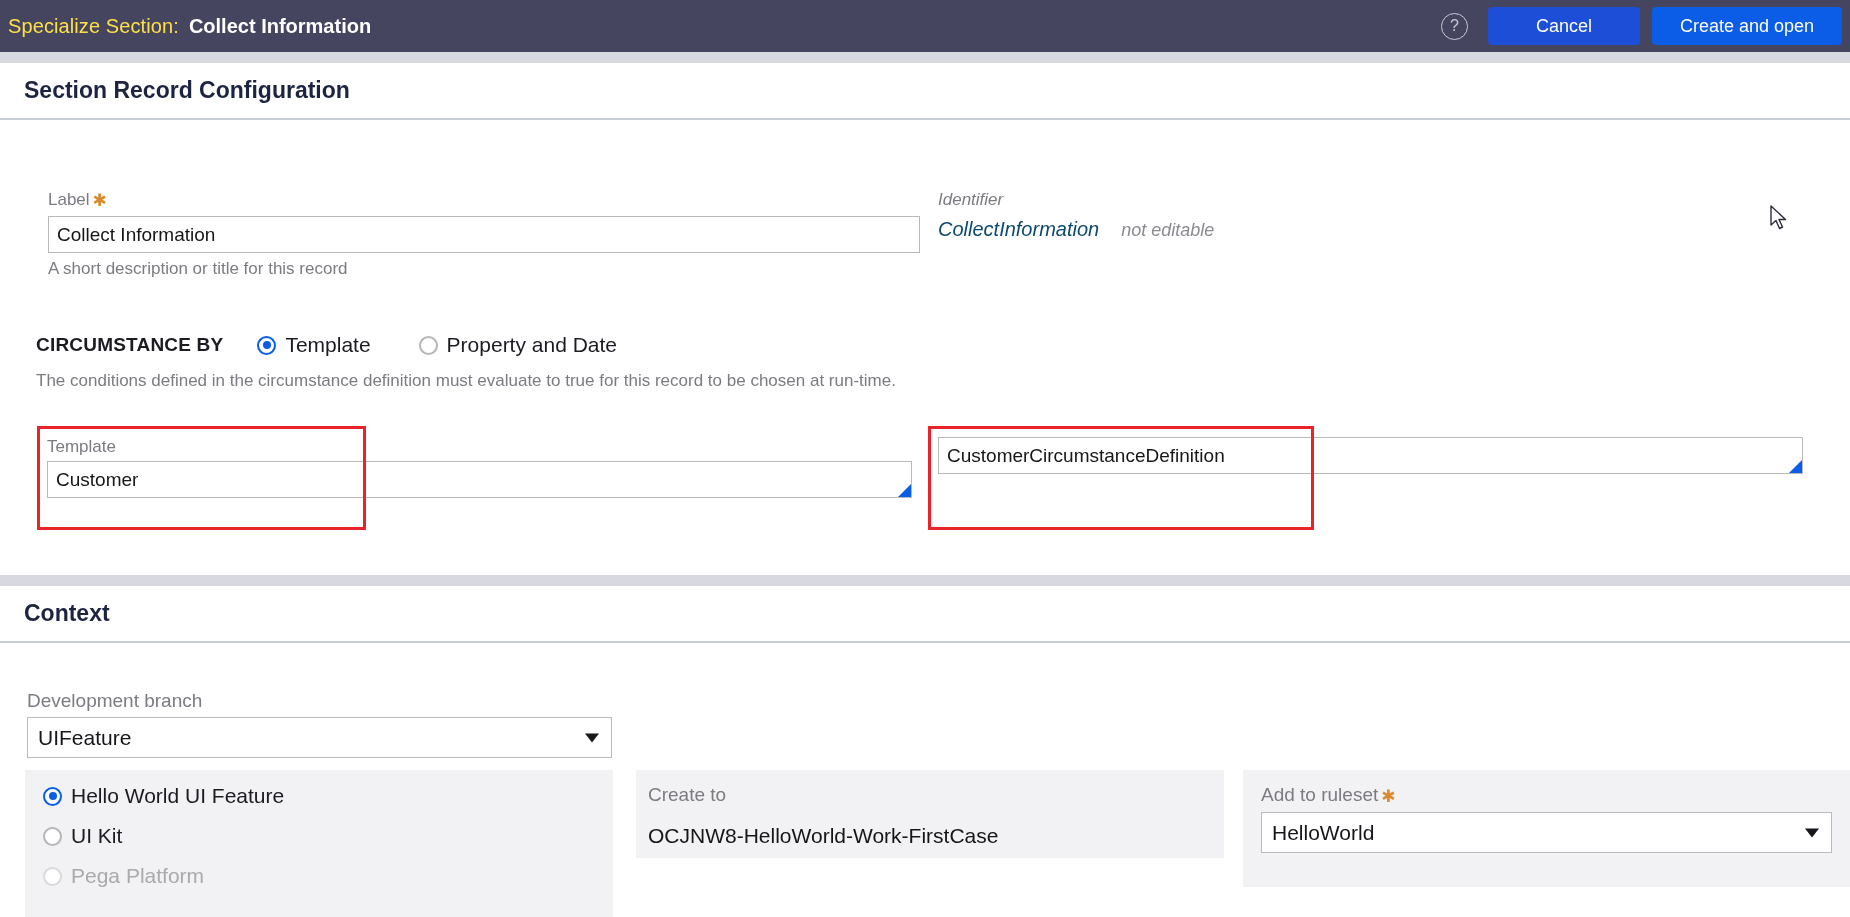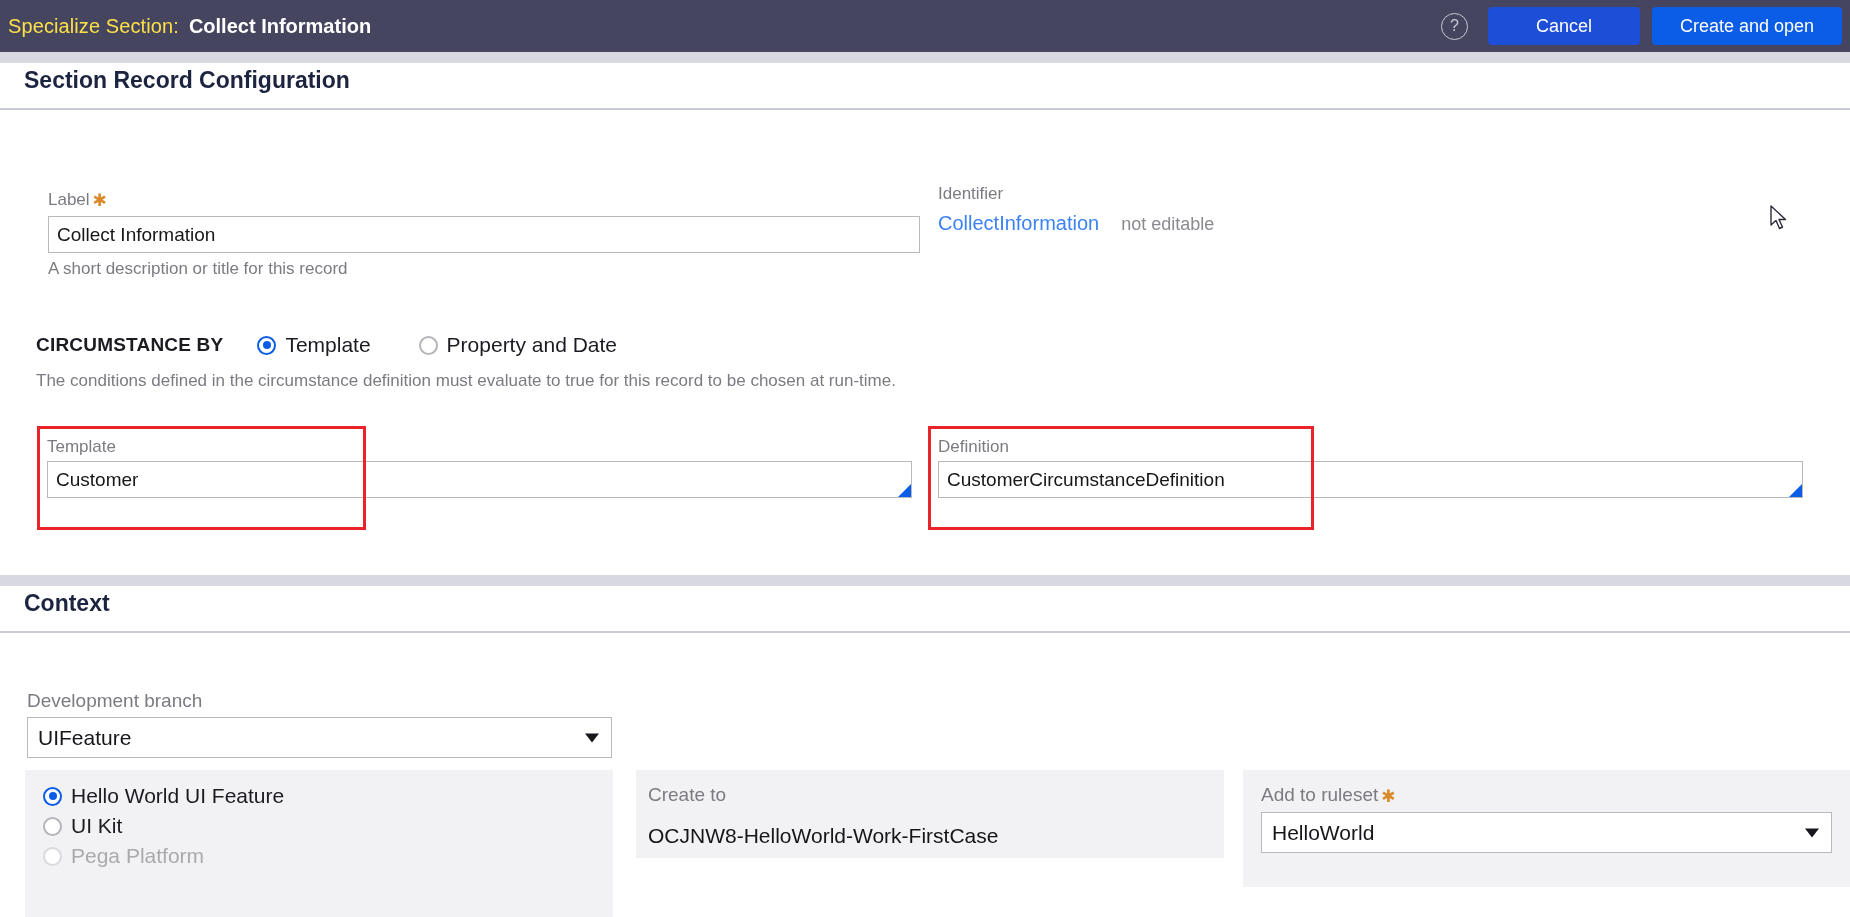--- a/index.html
+++ b/index.html
@@ -61,21 +61,21 @@
     background: #d8d9e0;
   }
 
   
   .section-head {
     position: absolute; left: 0; width: 1850px;
     border-bottom: 2px solid #c8ccd6;
     background: #ffffff;
   }
   .section-head h2 {
-    margin: 0; padding: 4px 0 14px 24px;
+    margin: 0; padding: 14px 0 14px 24px;
     font-size: 23px; font-weight: 600; color: #1c2440;
   }
 
   
   .fld-label {
     font-size: 17px; color: #7b7b82; font-weight: 400;
     display: inline-block;
   }
   .req-star {
     color: #d98a2b; font-size: 17px; margin-left: 3px;
@@ -87,23 +87,23 @@
     font-size: 19px; color: #171717; padding: 0 8px;
     font-family: "Liberation Sans", sans-serif;
     outline: none;
   }
   .hint {
     font-size: 17px; color: #7b7b82; margin-top: 6px;
   }
 
   
   .label-block { position: absolute; left: 48px; top: 190px; width: 872px; }
-  .ident-block { position: absolute; left: 938px; top: 184px; }
+  .ident-block { position: absolute; left: 938px; top: 190px; font-style: italic; }
   .ident-row { display: flex; align-items: baseline; gap: 22px; margin-top: 8px; }
-  .ident-value { font-size: 20px; color: #3b82f6; }
+  .ident-value { font-size: 20px; color: #0c4a6e; }
   .ident-note { font-size: 18px; color: #8a8a90; }
 
   
   .circ-row {
     position: absolute; left: 36px; top: 333px;
     display: flex; align-items: center; gap: 0; justify-content: center;
   }
   .circ-title {
     font-size: 19px; font-weight: 700; color: #1b1b22;
     letter-spacing: .2px; margin-right: 34px;
@@ -170,21 +170,21 @@
     border-right: 7px solid transparent;
     border-top: 9px solid #17171c;
   }
 
   .panel {
     position: absolute; background: #f2f2f4;
   }
   .panel-label { font-size: 19px; color: #7b7b82; display:block; }
   .panel-value { font-size: 21px; color: #16161a; margin-top: 18px; }
 
-  .radiolist { display: flex; flex-direction: column; gap: 6px; }
+  .radiolist { display: flex; flex-direction: column; gap: 16px; }
   .radiolist .radio-opt { margin-right: 0; }
 
   
   .cursor {
     position: absolute; left: 1770px; top: 205px;
     width: 18px; height: 26px; pointer-events: none;
   }
 </style>
 </head>
 <body>
@@ -239,21 +239,20 @@
 <div class="combo-wrap" style="left:47px; top:437px; width:865px;">
   <span class="combo-label">Template</span>
   <div class="combo-input-wrap">
     <input class="combo-input" value="Customer" style="">
     <span class="combo-tri"></span>
   </div>
 </div>
 <div class="redbox" style="left:37px; top:426px; width:329px; height:104px;"></div>
 
 <div class="combo-wrap" style="left:938px; top:437px; width:865px;">
-  <span class="combo-label">Definition</span>
   <div class="combo-input-wrap">
     <input class="combo-input" value="CustomerCircumstanceDefinition" style="">
     <span class="combo-tri"></span>
   </div>
 </div>
 <div class="redbox" style="left:928px; top:426px; width:386px; height:104px;"></div>
 
 <div class="gray-band" style="top:575px;"></div>
 
 <div class="section-head" style="top:586px;">

